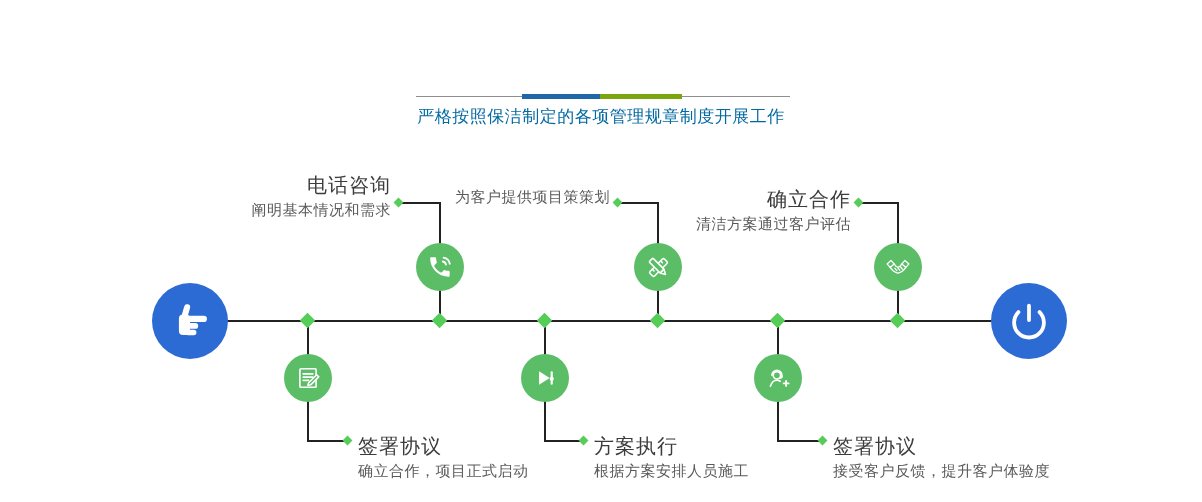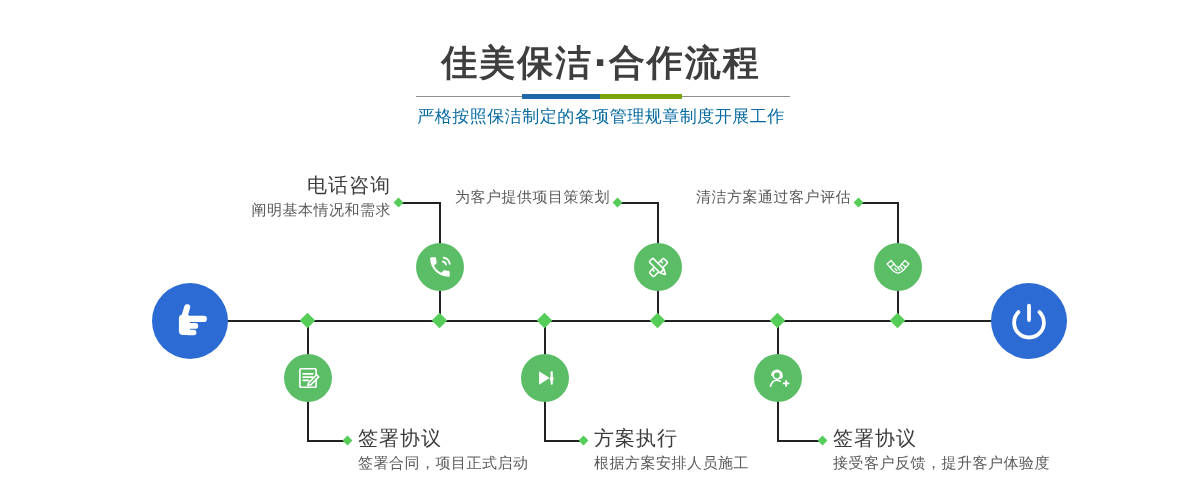--- a/index.html
+++ b/index.html
@@ -30,31 +30,30 @@
     background:var(--circle-green,#5bbe66);display:flex;align-items:center;justify-content:center;
     color:var(--circle-green,#5bbe66);
   }
   .bcircle{
     position:absolute;width:76px;height:76px;border-radius:50%;
     background:var(--circle-blue,#2c6bd4);display:flex;align-items:center;justify-content:center;
   }
   
   .lbl{position:absolute;}
   .lbl.top{text-align:right;}
-  .lbl.bottom{text-align:left;}
+  .lbl.bottom{text-align:left;margin-top:8px;}
   .step-title{font-size:20px;font-weight:500;color:#3c3c3c;line-height:27px;letter-spacing:1px;}
   .step-desc{font-size:15px;color:#5a5a5a;line-height:23px;letter-spacing:0.5px;}
   svg{display:block;}
 </style>
 </head>
 <body>
 
 <div class="stage">
 
-  <h1 class="hdr-title">佳美保洁·合作流程</h1>
   <div class="hdr-rule"></div>
   <div class="hdr-bar">
     <span class="hdr-bar-blue"></span>
     <span class="hdr-bar-green"></span>
   </div>
   <p class="hdr-sub">严格按照保洁制定的各项管理规章制度开展工作</p>
 
   <div class="tline" style="left:190px;top:320px;width:840px;height:2px;"></div>
 
   <div class="tline" style="left:439px;top:202px;width:2px;height:120px;"></div>
@@ -173,26 +172,27 @@
   </div>
 
   <div class="lbl top" style="right:811px;top:172px;">
     <div class="step-title">电话咨询</div>
     <div class="step-desc">阐明基本情况和需求</div>
   </div>
   <div class="lbl top" style="right:592px;top:186px;">
     <div class="step-desc">为客户提供项目策策划</div>
   </div>
   <div class="lbl top" style="right:351px;top:186px;">
+    <div class="step-title">确立合作</div>
     <div class="step-desc">清洁方案通过客户评估</div>
   </div>
 
   <div class="lbl bottom" style="left:358px;top:425px;">
     <div class="step-title">签署协议</div>
-    <div class="step-desc">签署合同，项目正式启动</div>
+    <div class="step-desc">确立合作，项目正式启动</div>
   </div>
   <div class="lbl bottom" style="left:594px;top:425px;">
     <div class="step-title">方案执行</div>
     <div class="step-desc">根据方案安排人员施工</div>
   </div>
   <div class="lbl bottom" style="left:833px;top:425px;">
     <div class="step-title">签署协议</div>
     <div class="step-desc">接受客户反馈，提升客户体验度</div>
   </div>
 

